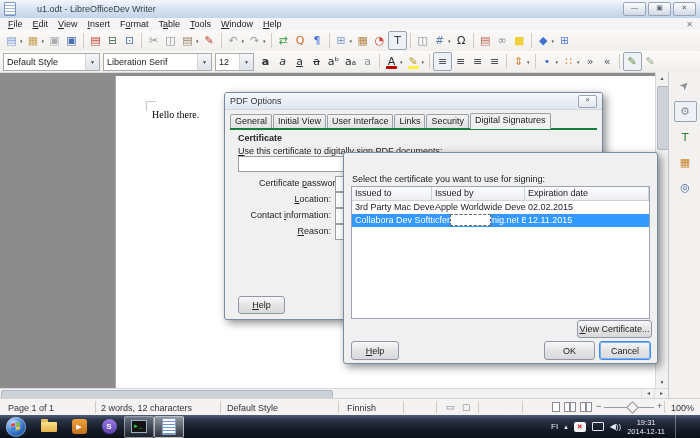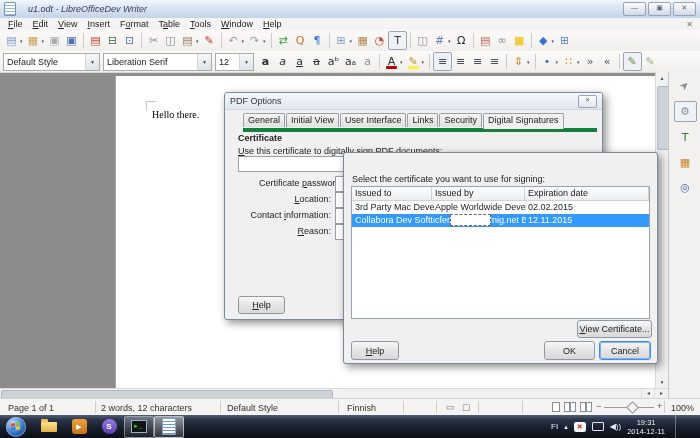--- a/index.html
+++ b/index.html
@@ -3,21 +3,21 @@
 <meta charset="utf-8">
 <style>
   html,body{margin:0;padding:0;background:#555;}
   #app{position:relative;width:700px;height:438px;overflow:hidden;background:#8c8c8c;
        font-family:"Liberation Sans",sans-serif;font-size:9px;color:#222;}
   
   .titlebar{position:absolute;top:0;left:0;right:0;height:18px;display:flex;align-items:center;padding:0 4px;
     background:linear-gradient(#f3f7fc,#d9e4f2 45%,#c3d4e8);border-bottom:1px solid #a9b9cd;}
   .doc-ico{width:10px;height:12px;background:#fff;border:1px solid #7a92b8;border-radius:1px;
     background-image:repeating-linear-gradient(#fff 0 2px,#9db8dd 2px 3px);}
-  .title-text{margin-left:12px;color:#3a4250;font-style:italic;}
+  .title-text{margin-left:21px;color:#3a4250;}
   .win-buttons{margin-left:auto;display:flex;gap:2px;}
   .win-btn{width:21px;height:12px;border:1px solid #98a4b4;border-radius:2px;color:#5a6678;
     background:linear-gradient(#fdfdfe,#e8ecf2 50%,#d2dae6);font-size:7px;line-height:10px;text-align:center;}
   
   .menubar{position:absolute;top:18px;left:0;right:0;height:12px;background:#f4f4f4;display:flex;align-items:center;padding:0 3px;}
   .menu-item{padding:0 5px;}
   .close-doc{margin-left:auto;margin-right:4px;color:#777;font-size:8px;}
   
   .toolbar{position:absolute;left:0;right:0;display:flex;align-items:center;padding:0 3px;
     background:linear-gradient(#fbfaf9,#f1efec);border-bottom:1px solid #ddd9d4;}
@@ -50,21 +50,21 @@
   .sidebar .tb-btn{width:21px;height:19px;}
   
   .dialog{position:absolute;background:#f0f0f0;border:1px solid #7b8aa0;border-radius:3px;box-shadow:3px 3px 9px rgba(0,0,0,.45);}
   .dlg-title{height:16px;display:flex;align-items:center;padding:0 5px;color:#33373d;
     background:linear-gradient(#f5f8fc,#dfe6ef);border-bottom:1px solid #cfd6df;border-radius:2px 2px 0 0;}
   .dlg-close{margin-left:auto;width:17px;height:11px;border:1px solid #9aa4b2;border-radius:2px;color:#5a6470;
     background:linear-gradient(#fbfcfd,#e2e7ee);font-size:6px;line-height:9px;text-align:center;}
   .dlg-close.red{background:linear-gradient(#f09a8e,#d6573f 50%,#b93a22);border-color:#8e2f1c;color:#fff;}
   #pdf-dialog{left:224px;top:92px;width:377px;height:226px;z-index:5;}
   #cert-dialog{left:343px;top:152px;width:313px;height:210px;z-index:10;}
-  .tabstrip{position:absolute;left:18px;top:20px;right:5px;height:15px;border-bottom:4px solid #15803d;display:flex;}
+  .tabstrip{position:absolute;left:5px;top:20px;right:5px;height:15px;border-bottom:2px solid #15803d;display:flex;align-items:flex-end;}
   .tab{border:1px solid #9aa0a8;border-bottom:none;background:linear-gradient(#f3f3f3,#e1e1e1);
     padding:1px 4px;border-radius:2px 2px 0 0;margin-right:1px;height:11px;line-height:11px;}
   .tab.active{background:#f0f0f0;height:13px;margin-bottom:-1px;}
   .sec-title{position:absolute;left:13px;top:40px;font-weight:bold;}
   .use-label{position:absolute;left:13px;top:53px;}
   .field{position:absolute;background:#fff;border:1px solid #9aa0a8;height:14px;}
   .flabel{position:absolute;width:98px;text-align:right;}
   .btn{position:absolute;background:linear-gradient(#f8f8f8,#e6e6e6 45%,#d9d9d9);border:1px solid #8e99a5;
     border-radius:3px;font-size:9px;color:#222;display:flex;align-items:center;justify-content:center;}
   .btn.focus{border-color:#3f8cff;box-shadow:0 0 0 1px #7fb0ea inset;}

